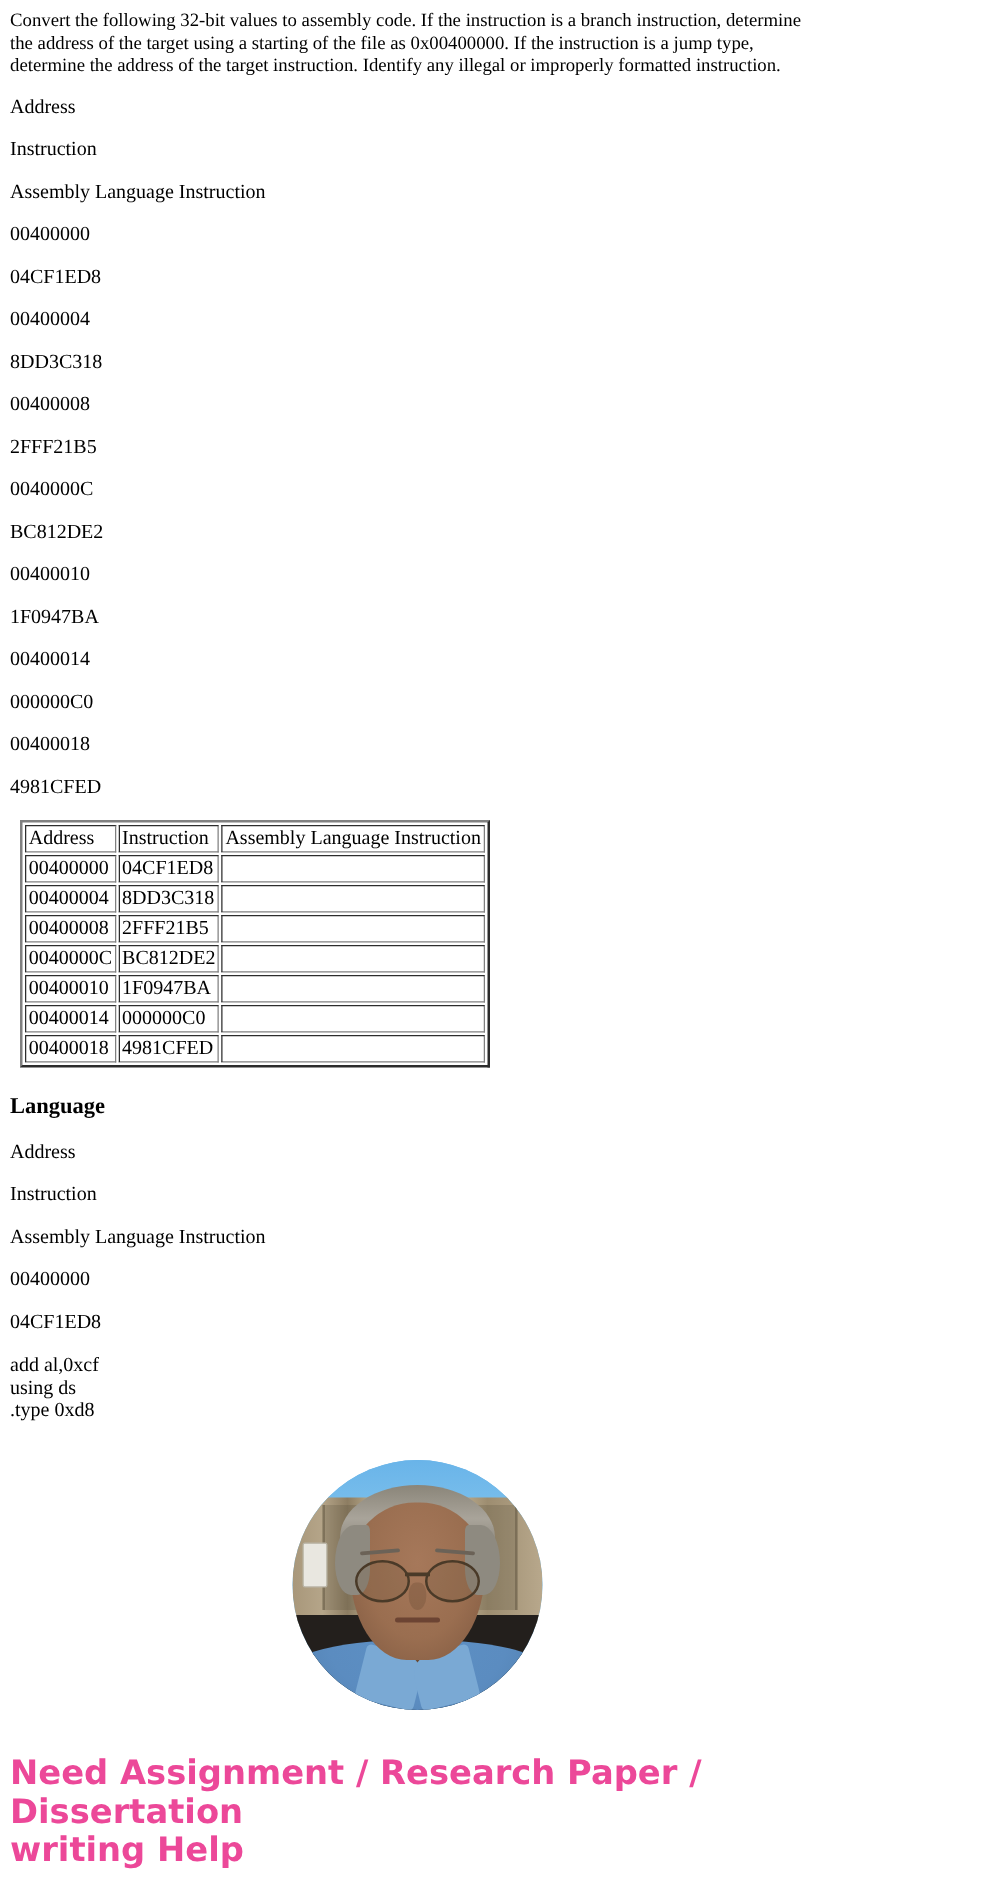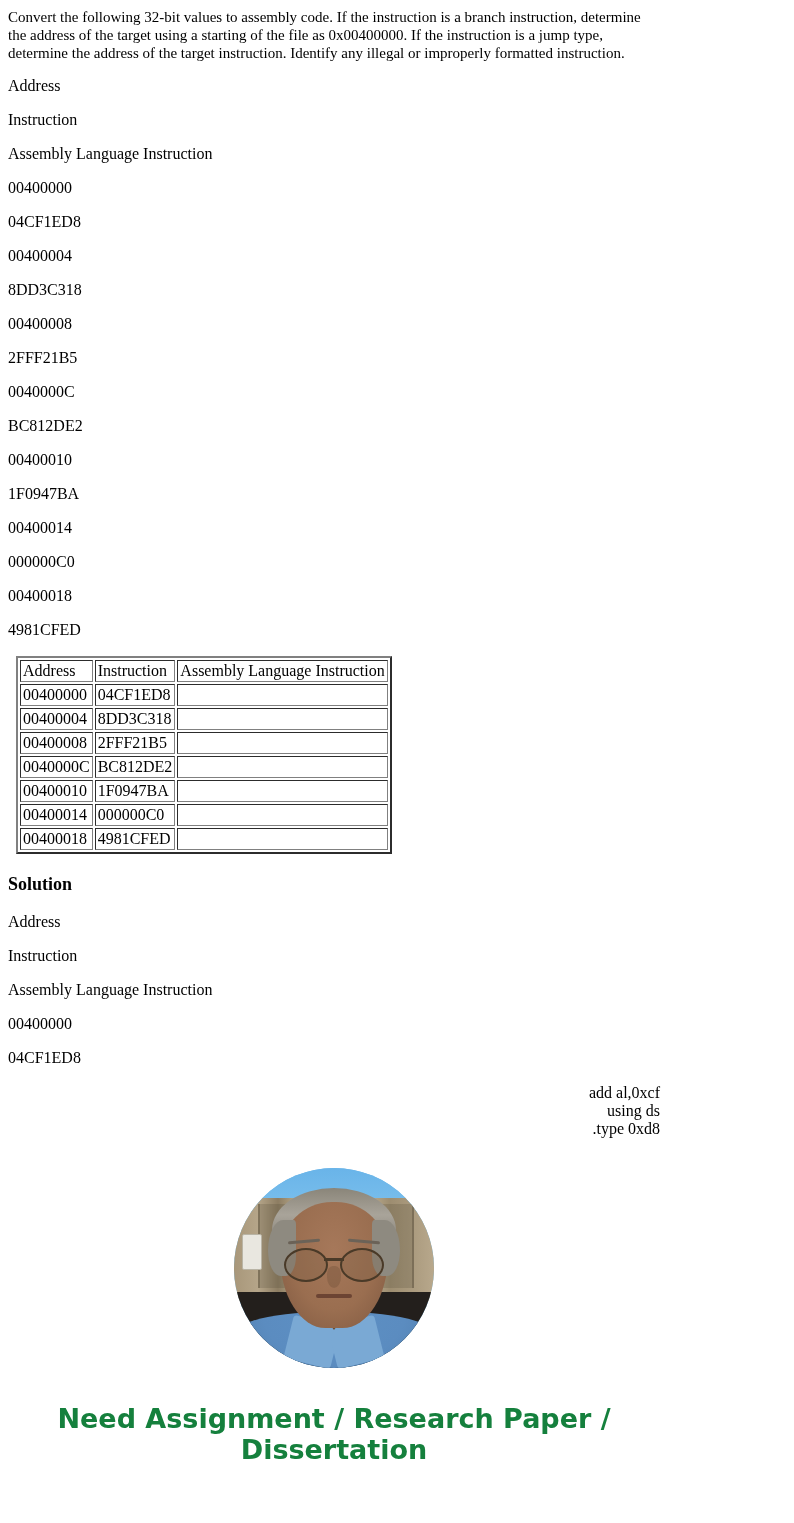--- a/index.html
+++ b/index.html
@@ -27,21 +27,20 @@
     text-align: left;
   }
   p.line {
     margin: 0 0 18px 0;
     font-size: 16px;
     line-height: 16px;
   }
   p.line.tight {
     margin: 0 0 18px 0;
     line-height: 18px;
-    text-align: right;
   }
   h3.solution-heading {
     margin: 20px 0 20px 0;
     font-size: 18px;
     line-height: 20px;
     font-weight: bold;
     font-family: "Liberation Serif", "DejaVu Serif", serif;
   }
   
   table.legacy {
@@ -175,26 +174,25 @@
     position: absolute; top: 49%; left: 46.5%; width: 7%; height: 11%;
     background: rgba(110,76,54,0.35);
     border-radius: 40% 40% 50% 50%;
   }
   .ph-mouth {
     position: absolute; top: 63%; left: 41%; width: 18%; height: 3.5px;
     background: #6c4433; border-radius: 3px;
   }
   footer.footer {
     margin-top: 35px;
-    text-align: center;
     font-family: "DejaVu Sans", "Liberation Sans", sans-serif;
     font-weight: bold;
     font-size: 27px;
     line-height: 31px;
-    color: #15803d;
+    color: #ec4899;
     padding-bottom: 20px;
   }
   footer.footer .fl { display: block; }
 </style>
 </head>
 <body>
 
 <div class="page">
 
   <p class="para">Convert the following 32-bit values to assembly code. If the instruction is a branch instruction, determine the address of the target using a starting of the file as 0x00400000. If the instruction is a jump type, determine the address of the target instruction. Identify any illegal or improperly formatted instruction.</p>
@@ -257,21 +255,21 @@
         <td class="asm-cell"></td>
       </tr>
       <tr>
         <td>00400018</td>
         <td>4981CFED</td>
         <td class="asm-cell"></td>
       </tr>
     </tbody>
   </table>
 
-  <h3 class="solution-heading">Solution</h3>
+  <h3 class="solution-heading">Language</h3>
 
   <p class="line">Address</p>
   <p class="line">Instruction</p>
   <p class="line">Assembly Language Instruction</p>
   <p class="line">00400000</p>
   <p class="line">04CF1ED8</p>
 
   <p class="line tight">
     <span>add al,0xcf</span><br>
     <span>using ds</span><br>
@@ -299,15 +297,16 @@
       <div class="ph-glass-l"></div>
       <div class="ph-glass-r"></div>
       <div class="ph-bridge"></div>
       <div class="ph-nose"></div>
       <div class="ph-mouth"></div>
     </div>
   </div>
 
   <footer class="footer">
     <span class="fl">Need Assignment / Research Paper / Dissertation</span>
+    <span class="fl">writing Help</span>
   </footer>
 
 </div>
 
 </body></html>

